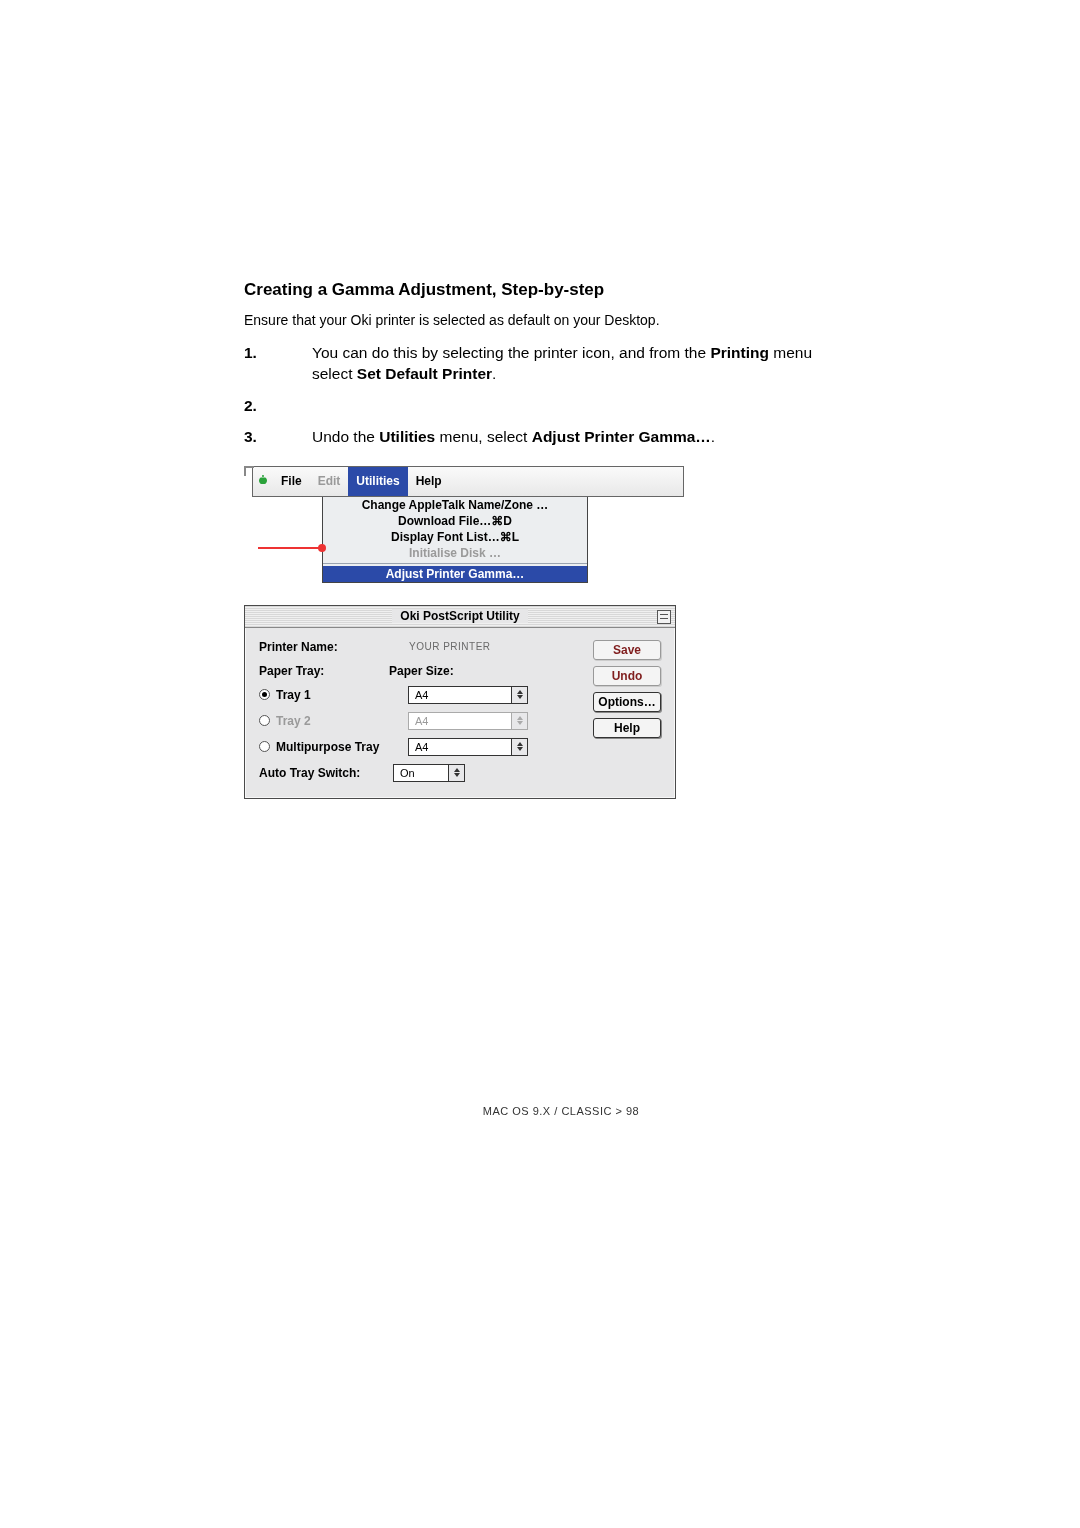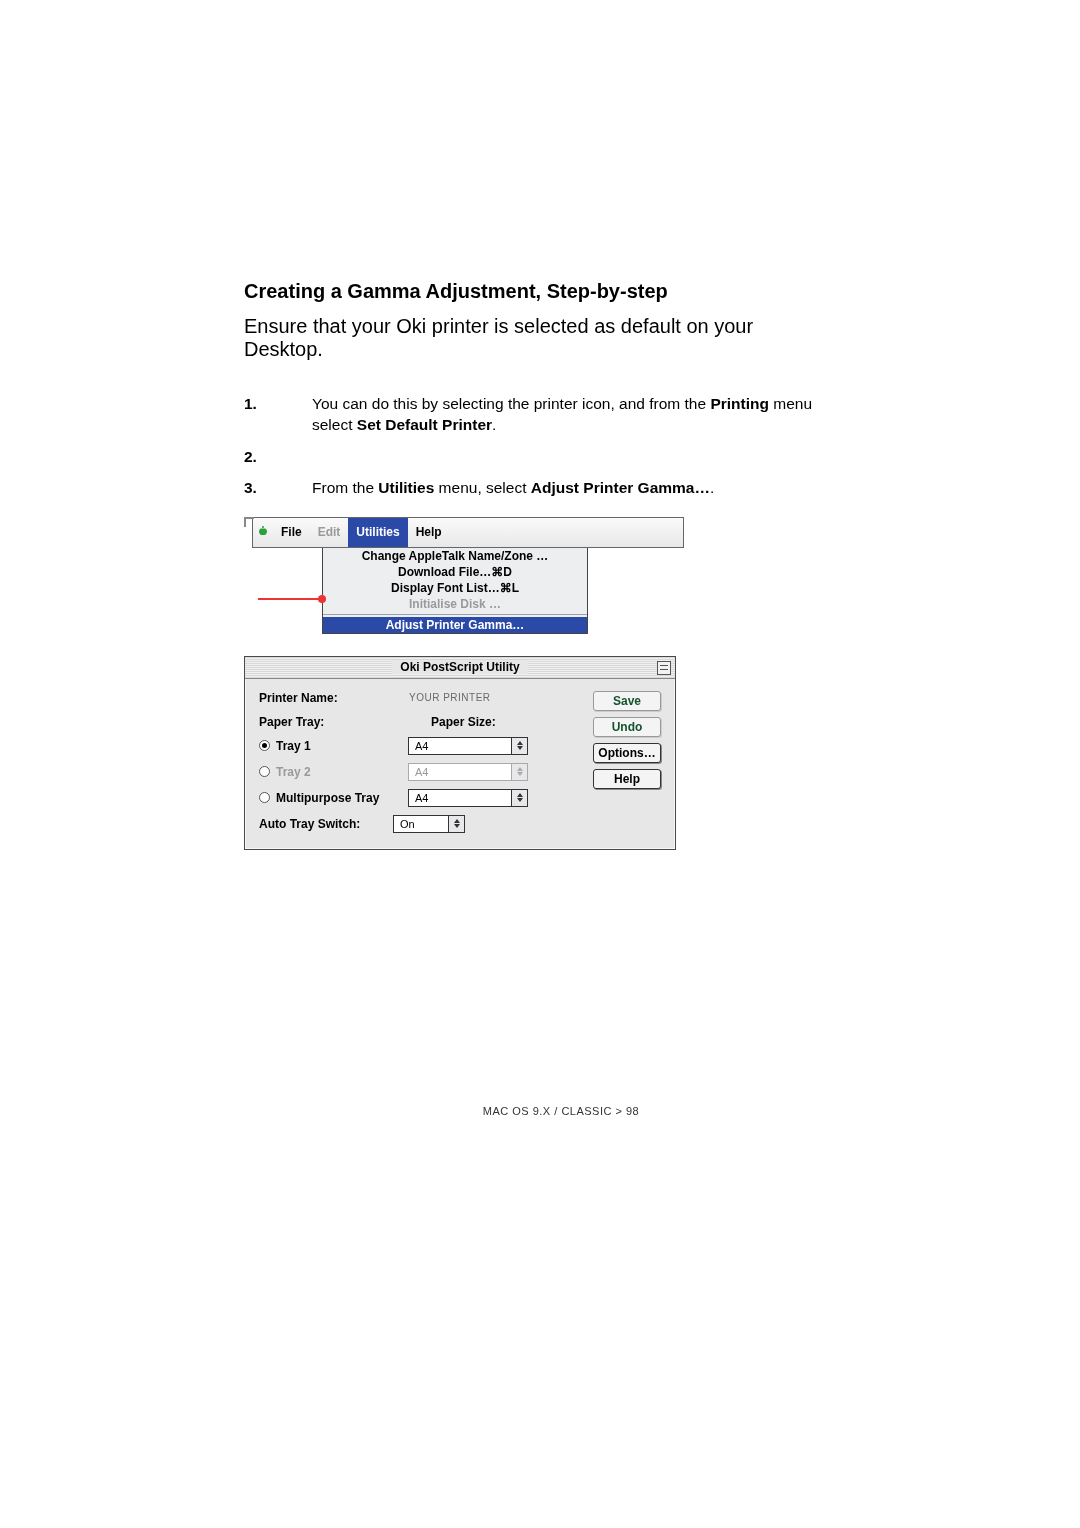--- a/index.html
+++ b/index.html
@@ -13,27 +13,27 @@
   }
   .page {
     padding: 280px 244px 0 244px;
   }
   .intro-text {
     font-size: 15.5px;
     line-height: 1.35;
     margin-bottom: 26px;
   }
   .subheading {
-    font-size: 20px;
+    font-size: 17px;
     font-weight: bold;
     margin-bottom: 12px;
   }
   .ensure-text {
-    font-size: 20px;
-    margin-bottom: 32px;
+    font-size: 14px;
+    margin-bottom: 14px;
   }
   .steps {
     list-style: none;
     margin-bottom: 18px;
   }
   .step {
     font-size: 15.5px;
     line-height: 1.38;
     margin-bottom: 10px;
     display: flex;
@@ -184,21 +184,21 @@
   }
   .tray-section {
     margin-top: 4px;
   }
   .tray-header {
     display: flex;
     font-size: 12px;
     font-weight: bold;
     margin-bottom: 8px;
   }
-  .tray-header .left { width: 172px; }
+  .tray-header .left { width: 130px; }
   .tray-row {
     display: flex;
     align-items: center;
     margin-bottom: 8px;
     font-size: 12px;
   }
   .radio {
     width: 11px; height: 11px;
     border: 1px solid #555;
     border-radius: 50%;
@@ -281,21 +281,21 @@
     border: 1px solid #333;
     background: #f4f4f4;
     font-size: 12px;
     font-weight: bold;
     text-align: center;
     padding: 2px 0;
     width: 68px;
     border-radius: 3px;
     box-shadow: 1px 1px 0 #888;
   }
-  .btn.disabled { color: #14532d; border-color: #999; box-shadow: 1px 1px 0 #ccc; }
+  .btn.disabled { color: #7f1d1d; border-color: #999; box-shadow: 1px 1px 0 #ccc; }
 
   .footer {
     position: absolute;
     left: 0; right: 0;
     top: 1105px;
     text-align: center;
     font-size: 11px;
     letter-spacing: 0.5px;
     color: #333;
     padding-left: 42px;
@@ -316,21 +316,21 @@
       <span class="step-text">
         <span>You can do this by selecting the printer icon, and from the </span><b>Printing</b><span> menu select </span><b>Set Default Printer</b><span>.</span>
       </span>
     </li>
     <li class="step">
       <span class="step-num">2.</span>
     </li>
     <li class="step">
       <span class="step-num">3.</span>
       <span class="step-text">
-        <span>From the </span><b>Utilities</b><span> menu, select </span><b>Adjust Printer Gamma…</b><span>.</span>
+        <span>Undo the </span><b>Utilities</b><span> menu, select </span><b>Adjust Printer Gamma…</b><span>.</span>
       </span>
     </li>
   </ol>
 
   <div class="menubar-shot">
     <div class="corner"></div>
     <div class="menubar">
       <span class="apple">
         <svg width="12" height="12" viewBox="0 0 24 24">
             <path fill="#2aa23a" d="M12 2c1 0 2 1 2 2s-1 2-2 2-2-1-2-2 1-2 2-2zm-4 5h8c2 0 4 3 4 6s-2 7-5 7h-6c-3 0-5-4-5-7s2-6 4-6z"></path>

